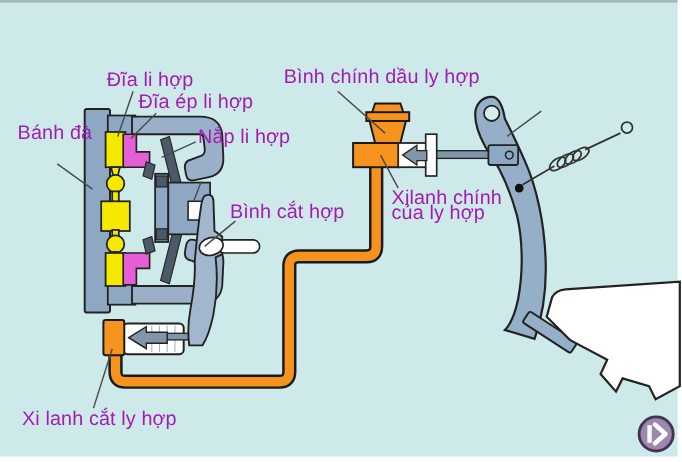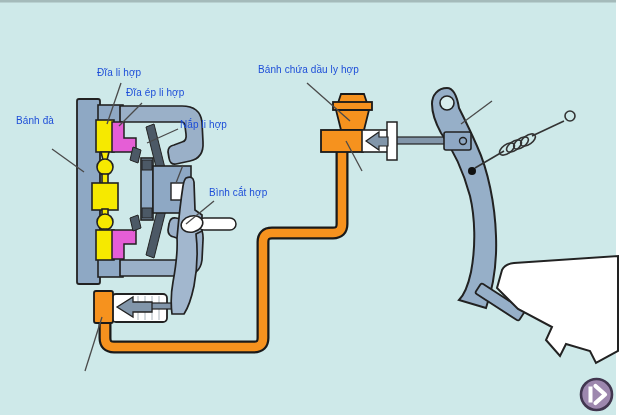--- a/index.html
+++ b/index.html
@@ -6,23 +6,23 @@
   body{font-family:"Liberation Sans", sans-serif;}
   #stage{
     position:relative;
     width:620px;height:420px;
     background:#ffffff;
     overflow:hidden;
   }
   #diagram-svg{position:absolute;left:0;top:0;}
   .lbl{
     position:absolute;
-    font-size:10px;
+    font-size:18px;
     line-height:13.5px;
-    color:#1d4ed8;
+    color:#a21caf;
     white-space:nowrap;
     letter-spacing:0.1px;
   }
   #next-btn{
     position:absolute;
     left:578px;top:376px;
     width:37px;height:37px;
     cursor:pointer;
     background:transparent;
     border:none;
@@ -154,21 +154,26 @@
       <line x1="492" y1="101" x2="461" y2="124"></line>
       <line x1="85" y1="371" x2="102" y2="317"></line>
     </g>
   </svg>
 
   <div class="lbl" style="left:16px;top:114px">Bánh đà</div>
   <div class="lbl" style="left:97px;top:66px">Đĩa li hợp</div>
   <div class="lbl" style="left:126px;top:86px">Đĩa ép li hợp</div>
   <div class="lbl" style="left:180px;top:118px">Nắp li hợp</div>
   <div class="lbl" style="left:209px;top:186px">Bình cắt hợp</div>
-  <div class="lbl" style="left:258px;top:63px">Bánh chứa dầu ly hợp</div>
+  <div class="lbl" style="left:258px;top:63px">Bình chính dầu ly hợp</div>
+  <div class="lbl" style="left:356px;top:173px">
+    <span style="display:block">Xilanh chính</span>
+    <span style="display:block">của ly hợp</span>
+  </div>
+  <div class="lbl" style="left:20px;top:374px">Xi lanh cắt ly hợp</div>
 
   <button id="next-btn">
     <svg width="37" height="37" viewBox="0 0 37 37">
       <circle cx="18.5" cy="18.5" r="15.5" fill="#9d87ae" stroke="#41364f" stroke-width="2.6"></circle>
       <rect x="10.5" y="10.5" width="4" height="16" fill="#ffffff"></rect>
       <path d="M17.5,10 L27,18.5 L17.5,27" fill="none" stroke="#ffffff" stroke-width="4.2" stroke-linecap="round" stroke-linejoin="round"></path>
     </svg>
   </button>
 
 </div>

